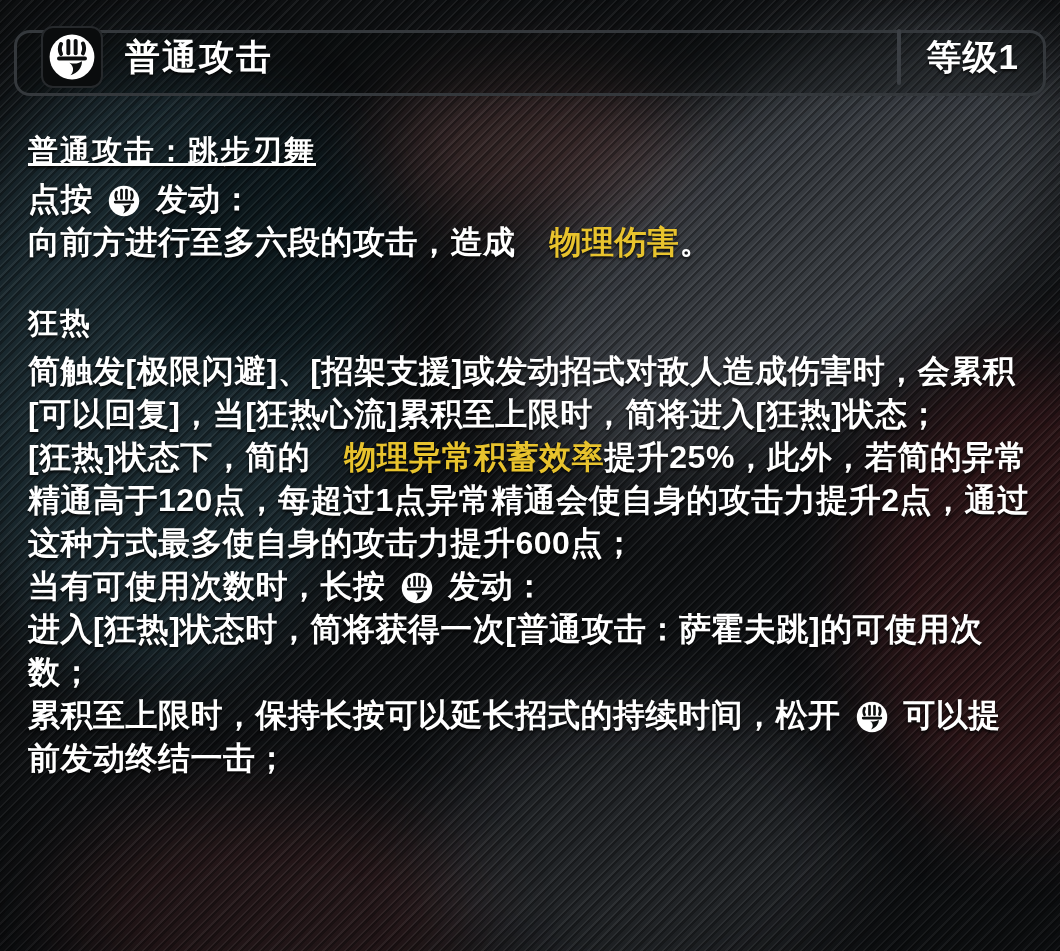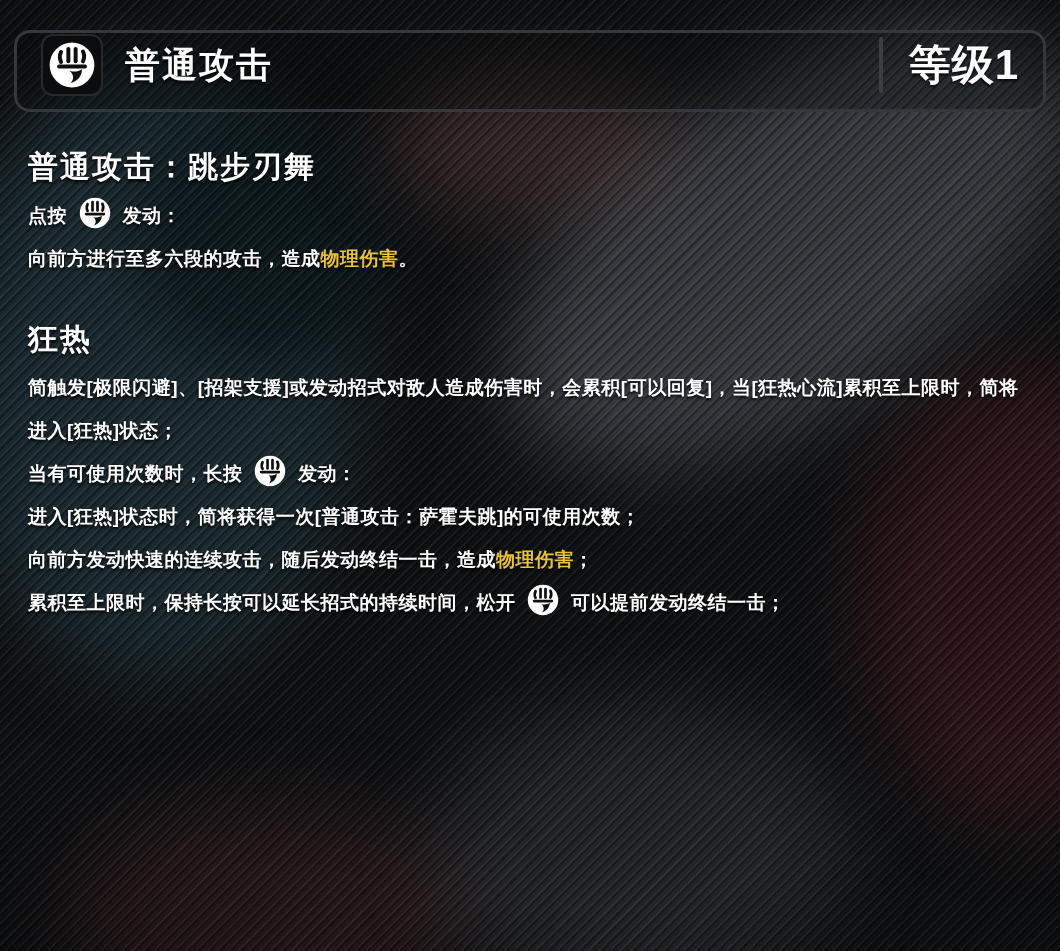--- a/index.html
+++ b/index.html
@@ -21,46 +21,46 @@
   .blob.gray-bottom{left:430px;top:700px;width:420px;height:300px;background:rgba(90,95,104,0.25);}
   
   .bg::after{
     content:"";position:absolute;inset:0;
     background:
       radial-gradient(120% 90% at 50% 45%, rgba(0,0,0,0) 55%, rgba(0,0,0,0.45) 100%),
       repeating-linear-gradient(135deg, rgba(255,255,255,0.055) 0 1.6px, rgba(0,0,0,0.28) 1.6px 4px, rgba(255,255,255,0.0) 4px 7.5px);
   }
   
   .skill-header{
-    position:relative;z-index:2;margin:30px 14px 0 14px;height:82px;
+    position:relative;z-index:2;margin:30px 14px 0 14px;height:66px;
     border:3px solid #34383c;border-radius:16px;
     background:rgba(8,9,10,0.30);
     display:flex;align-items:center;padding:0 24px 12px 24px;box-sizing:border-box;
   }
   .icon-tile{
     width:62px;height:62px;border-radius:12px;flex:0 0 auto;
     background:#0a0c0d;border:2px solid #26292c;
     display:flex;align-items:center;justify-content:center;box-sizing:border-box;
   }
   .icon-tile svg{width:50px;height:50px;display:block;}
   .skill-title{margin-left:22px;font-size:35px;letter-spacing:2px;text-shadow:0 2px 3px rgba(0,0,0,0.85);}
   .hdr-divider{margin-left:auto;width:4px;height:56px;background:#3b3f44;border-radius:2px;}
-  .skill-level{margin-left:26px;font-size:42px;letter-spacing:1px;text-shadow:0 2px 3px rgba(0,0,0,0.85);}
+  .skill-level{margin-left:26px;font-size:35px;letter-spacing:1px;text-shadow:0 2px 3px rgba(0,0,0,0.85);}
   
   .content{position:relative;z-index:2;padding:0 28px;}
   .section-heading{
     font-size:30px;line-height:38px;letter-spacing:2px;
     margin:40px 0 8px 0;text-shadow:0 2px 3px rgba(0,0,0,0.9);
   }
-  .section-heading.first{margin-top:36px;}
+  .section-heading.first{margin-top:36px;text-decoration:underline;}
   .body-line{
-    font-size:19px;line-height:43px;letter-spacing:0.5px;
+    font-size:32px;line-height:43px;letter-spacing:0.5px;
     text-shadow:0 2px 3px rgba(0,0,0,0.9);
   }
-  .body-line .hl{color:var(--hl,#e8c32d);}
+  .body-line .hl{color:var(--hl,#e8c32d);margin-left:34px;}
   .inline-attack-icon{width:34px;height:34px;vertical-align:-8px;margin:0 5px;display:inline-block;}
 </style>
 </head>
 <body>
 
 <div class="bg">
   <div class="blob teal-left"></div>
   <div class="blob dark-silhouette"></div>
   <div class="blob gray-band"></div>
   <div class="blob warm-top"></div>
@@ -100,33 +100,33 @@
             <path d="M20.5 8.5 V20.5"></path>
             <path d="M27.5 8.5 V20.5"></path>
             <path d="M34.5 11 C36 14 36 17.5 34.5 20.5"></path>
             <path d="M11.5 25.5 H36.5"></path>
           </g>
           <path d="M21.5 29.5 C26 31 30 30.5 33.5 28 C34 33.5 29.5 39.5 22.5 41.5 C26.5 37.5 25.5 32.5 21.5 29.5 Z" fill="#0c0e0f"></path>
         </svg><span> 发动：</span></div>
       <div class="body-line"><span>向前方进行至多六段的攻击，造成</span><span class="hl">物理伤害</span><span>。</span></div>
       <div class="section-heading">狂热</div>
       <div class="body-line"><span>简触发[极限闪避]、[招架支援]或发动招式对敌人造成伤害时，会累积[可以回复]，当[狂热心流]累积至上限时，简将进入[狂热]状态；</span></div>
+      <div class="body-line"><span>[狂热]状态下，简的</span><span class="hl">物理异常积蓄效率</span><span>提升25%，此外，若简的异常精通高于120点，每超过1点异常精通会使自身的攻击力提升2点，通过这种方式最多使自身的攻击力提升600点；</span></div>
       <div class="body-line"><span>当有可使用次数时，长按 </span><svg class="inline-attack-icon" viewBox="0 0 48 48">
           <circle cx="24" cy="24" r="21.5" fill="#ffffff"></circle>
           <g stroke="#0c0e0f" stroke-width="3.8" fill="none" stroke-linecap="round">
             <path d="M13.5 11.5 C12 14.5 12 18 13.5 21"></path>
             <path d="M20.5 8.5 V20.5"></path>
             <path d="M27.5 8.5 V20.5"></path>
             <path d="M34.5 11 C36 14 36 17.5 34.5 20.5"></path>
             <path d="M11.5 25.5 H36.5"></path>
           </g>
           <path d="M21.5 29.5 C26 31 30 30.5 33.5 28 C34 33.5 29.5 39.5 22.5 41.5 C26.5 37.5 25.5 32.5 21.5 29.5 Z" fill="#0c0e0f"></path>
         </svg><span> 发动：</span></div>
       <div class="body-line"><span>进入[狂热]状态时，简将获得一次[普通攻击：萨霍夫跳]的可使用次数；</span></div>
-      <div class="body-line"><span>向前方发动快速的连续攻击，随后发动终结一击，造成</span><span class="hl">物理伤害</span><span>；</span></div>
       <div class="body-line"><span>累积至上限时，保持长按可以延长招式的持续时间，松开 </span><svg class="inline-attack-icon" viewBox="0 0 48 48">
           <circle cx="24" cy="24" r="21.5" fill="#ffffff"></circle>
           <g stroke="#0c0e0f" stroke-width="3.8" fill="none" stroke-linecap="round">
             <path d="M13.5 11.5 C12 14.5 12 18 13.5 21"></path>
             <path d="M20.5 8.5 V20.5"></path>
             <path d="M27.5 8.5 V20.5"></path>
             <path d="M34.5 11 C36 14 36 17.5 34.5 20.5"></path>
             <path d="M11.5 25.5 H36.5"></path>
           </g>
           <path d="M21.5 29.5 C26 31 30 30.5 33.5 28 C34 33.5 29.5 39.5 22.5 41.5 C26.5 37.5 25.5 32.5 21.5 29.5 Z" fill="#0c0e0f"></path>

